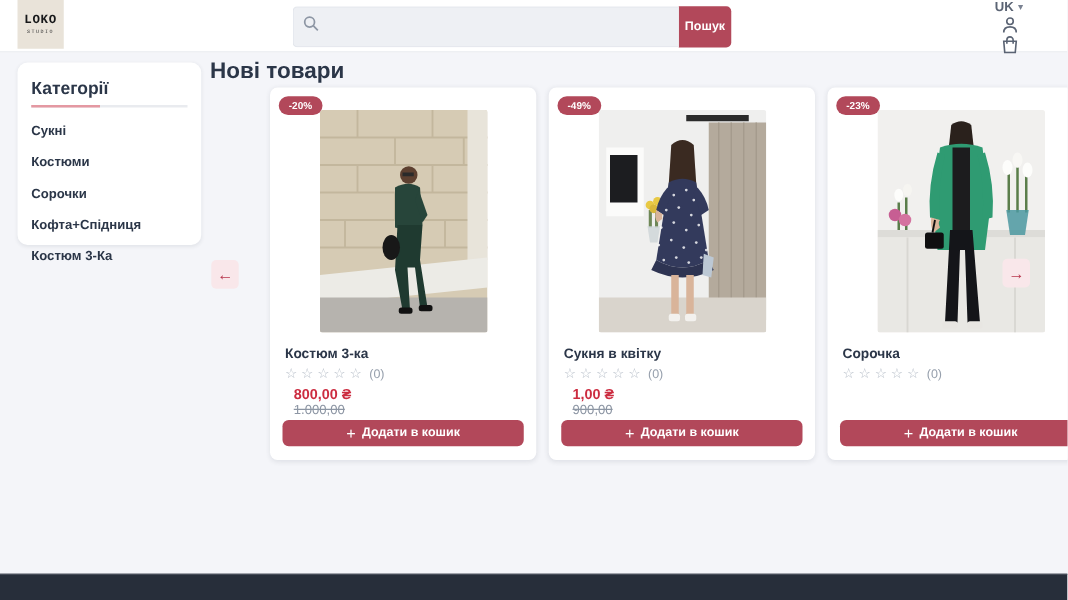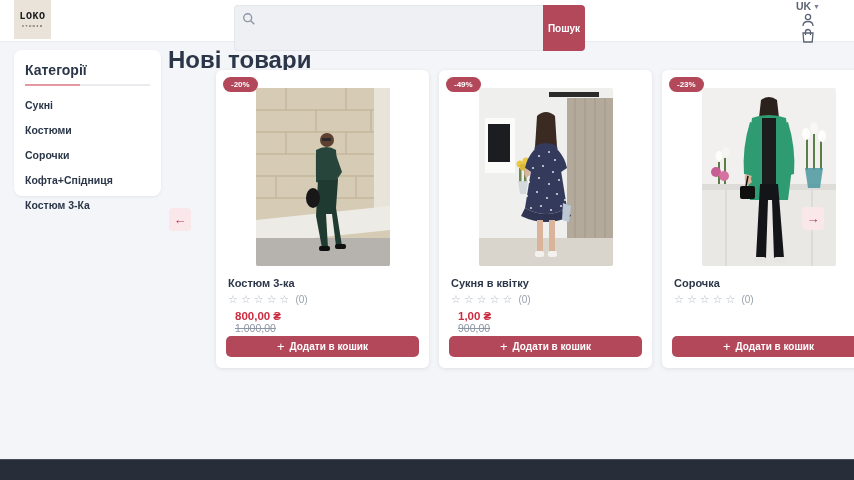--- a/index.html
+++ b/index.html
@@ -16,21 +16,21 @@
     background:#ffffff; border-bottom:1px solid #e9ebf0; z-index:5;
   }
   .logo {
     position:absolute; left:14px; top:0; width:37px; height:39px;
     background:#e9e3d9; display:flex; flex-direction:column;
     align-items:center; justify-content:center; cursor:pointer;font-family:Liberation Mono, monospace;
   }
   .logo-title { font-size:10px; font-weight:bold; letter-spacing:0.5px; color:#17181a; line-height:10px; }
   .logo-sub { font-size:4px; letter-spacing:1.2px; color:#333; margin-top:2px; }
   .searchbar {
-    position:absolute; left:234px; top:5px; width:351px; height:46px;
+    position:absolute; left:234px; top:5px; width:351px; height:33px;
     display:flex;
   }
   .search-input-wrap { position:relative; flex:1; }
   .search-input {
     width:100%; height:100%; background:#eef0f4; border:1px solid #e3e6ec;
     border-right:none; border-radius:4px 0 0 4px; padding:0 8px 0 30px;
     font-size:11px; font-family:"Liberation Sans", sans-serif; color:#2b3648; outline:none;
   }
   .search-icon {
     position:absolute; left:8px; top:7px; width:14px; height:14px; color:#8d96a4;
@@ -54,21 +54,21 @@
     padding:12px 11px;
   }
   .sidebar-title { font-size:14px; font-weight:bold; color:#2b3648; }
   .sidebar-rule { height:2px; background:#e9ebef; margin-top:6px; position:relative; }
   .sidebar-rule-accent { position:absolute; left:0; top:0; height:2px; width:55px; background:#e498a2; }
   .cat-item {
     font-size:10.5px; font-weight:bold; color:#2b3648; margin-top:13px; cursor:pointer;
   }
   
   .main-title {
-    position:absolute; left:168px; top:46px; font-size:24px; font-weight:bold; color:#2b3648;
+    position:absolute; left:168px; top:46px; font-size:18px; font-weight:bold; color:#2b3648;
   }
   .cards { position:absolute; left:168px; top:70px; display:flex; gap:10px;padding-left:48px; }
   .card {
     width:213px; height:298px; background:#fff; border-radius:6px;
     box-shadow:0 1px 4px rgba(40,45,70,0.10); position:relative;
   }
   .badge {
     position:absolute; top:7px; left:7px; background:#b2485a; color:#fff;
     font-size:8px; font-weight:bold; padding:3px 8px; border-radius:9px; z-index:2;
   }

